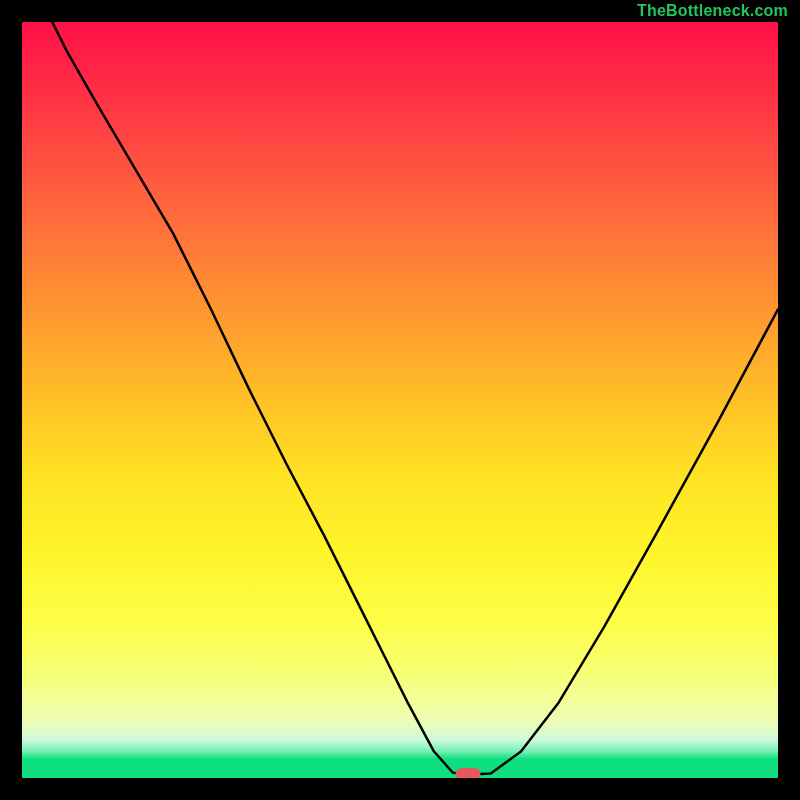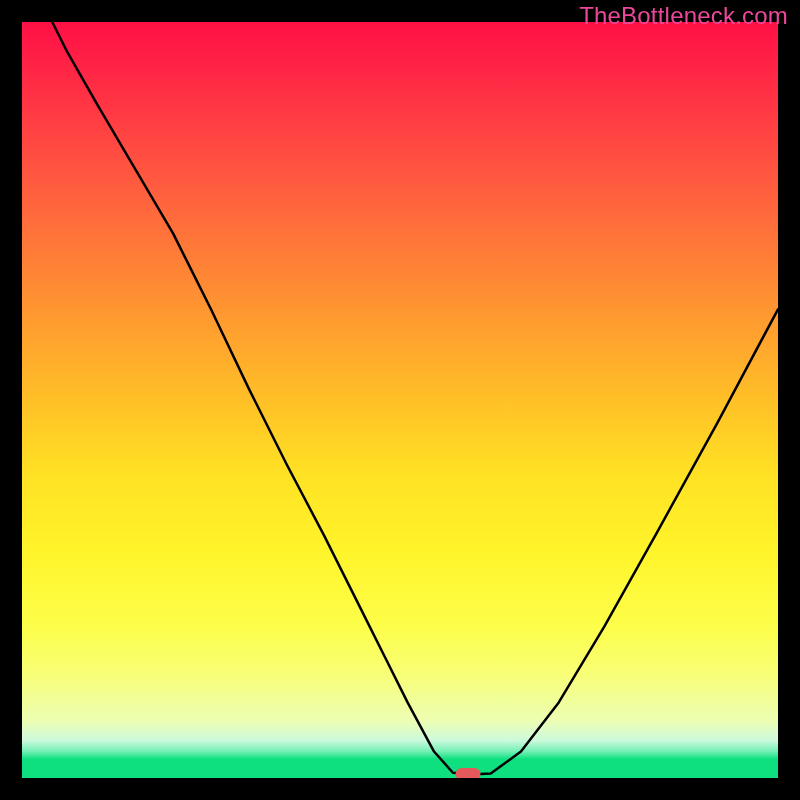--- a/index.html
+++ b/index.html
@@ -16,23 +16,23 @@
     top: 0;
     left: 0;
     width: 800px;
     height: 800px;
     box-sizing: border-box;
   }
   .watermark {
     position: absolute;
     top: 2px;
     right: 12px;
-    color: #ec4899;
-    font-size: 24px;
-    font-weight: 400;
+    color: #22c55e;
+    font-size: 16px;
+    font-weight: 700;
     letter-spacing: 0.2px;
     z-index: 200;
   }
   .plot-area {
     position: absolute;
     left: 22px;
     top: 22px;
     width: 756px;
     height: 756px;
     background: #000;

